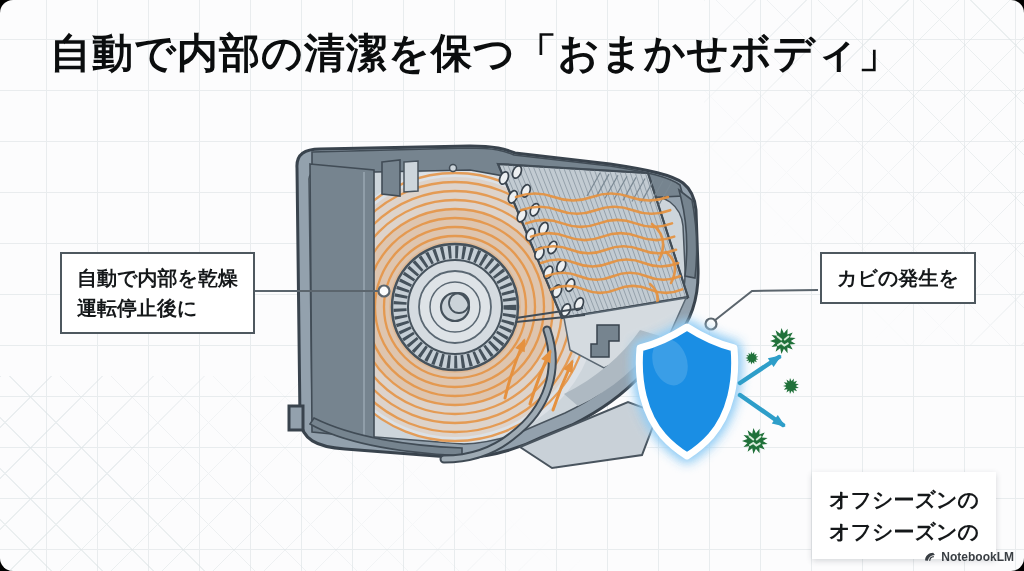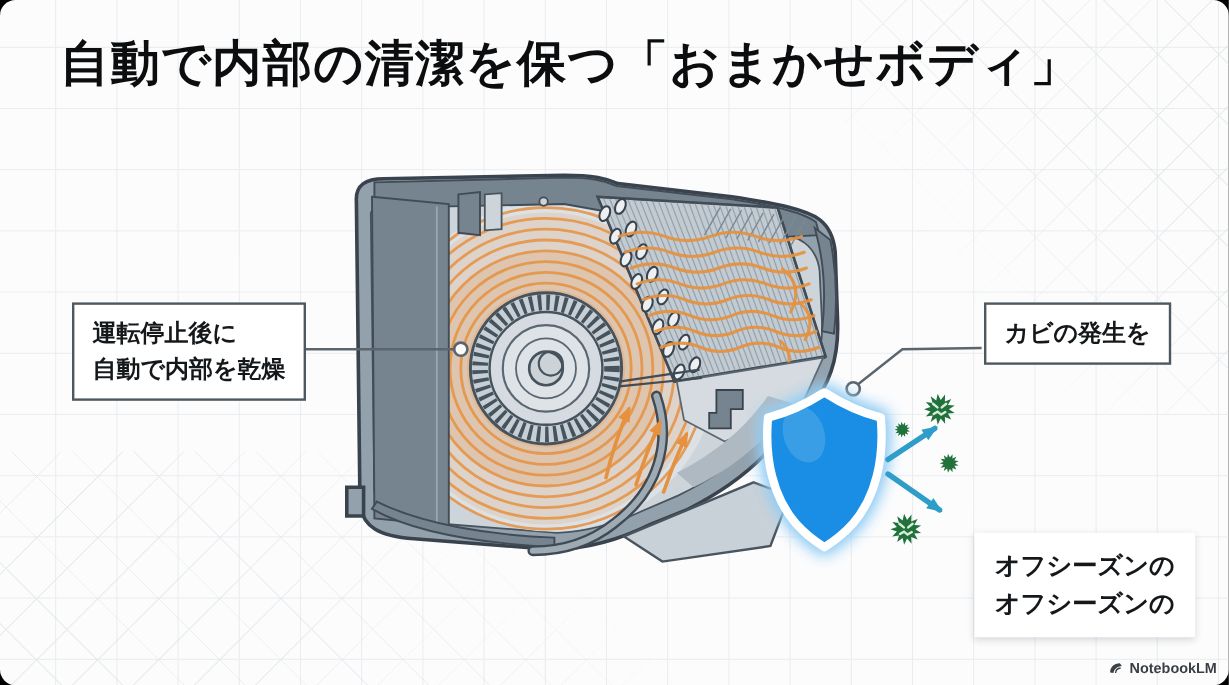--- a/index.html
+++ b/index.html
@@ -57,21 +57,21 @@
   .callout{
     position:absolute;background:#FFFFFF;
     border:2px solid var(--callout-border);
     padding:9px 15px;
     font-size:20px;font-weight:700;line-height:1.5;color:#15181A;
     white-space:nowrap;
   }
   .callout-left{left:60px;top:252px;}
   .callout-right{left:820px;top:252px;}
   .callout-bottom{
-    left:812px;top:444px;border:none;
+    left:812px;top:472px;border:none;
     padding:12px 17px;font-size:21px;text-align:center;
     box-shadow:0 2px 6px rgba(40,50,60,.18);
   }
   .watermark{
     position:absolute;right:10px;bottom:7px;
     display:flex;align-items:center;gap:4px;
     font-size:12px;font-weight:700;color:#3A3F44;
   }
   .watermark svg{display:block;}
   
@@ -296,22 +296,22 @@
         <g class="mold">
           <polygon points="762.8,441.0 767.6,444.1 761.9,444.6 764.7,449.6 759.4,447.4 759.6,453.2 755.9,448.7 753.4,453.9 752.2,448.3 747.6,451.7 749.2,446.2 743.5,447.0 747.4,442.9 742.0,441.0 747.4,439.1 743.5,435.0 749.2,435.8 747.6,430.3 752.2,433.7 753.4,428.1 755.9,433.3 759.6,428.8 759.4,434.6 764.7,432.4 761.9,437.4 767.6,437.9" class="moldbody"></polygon>
           <line x1="749.5" y1="436.5" x2="753.2" y2="439.5" class="moldface"></line>
           <line x1="760.5" y1="436.5" x2="756.8" y2="439.5" class="moldface"></line>
           <path d="M750,445 L753.3,443 L756.3,445.5 L759.8,443.4" class="moldface"></path>
         </g>
       </g>
   </svg>
 
   <div class="callout callout-left">
+    <div>自動で内部を乾燥</div>
     <div>運転停止後に</div>
-    <div>自動で内部を乾燥</div>
   </div>
   <div class="callout callout-right">
     <div>カビの発生を</div>
   </div>
   <div class="callout callout-bottom">
     <div>オフシーズンの</div>
     <div>オフシーズンの</div>
   </div>
 
   <div class="watermark">

